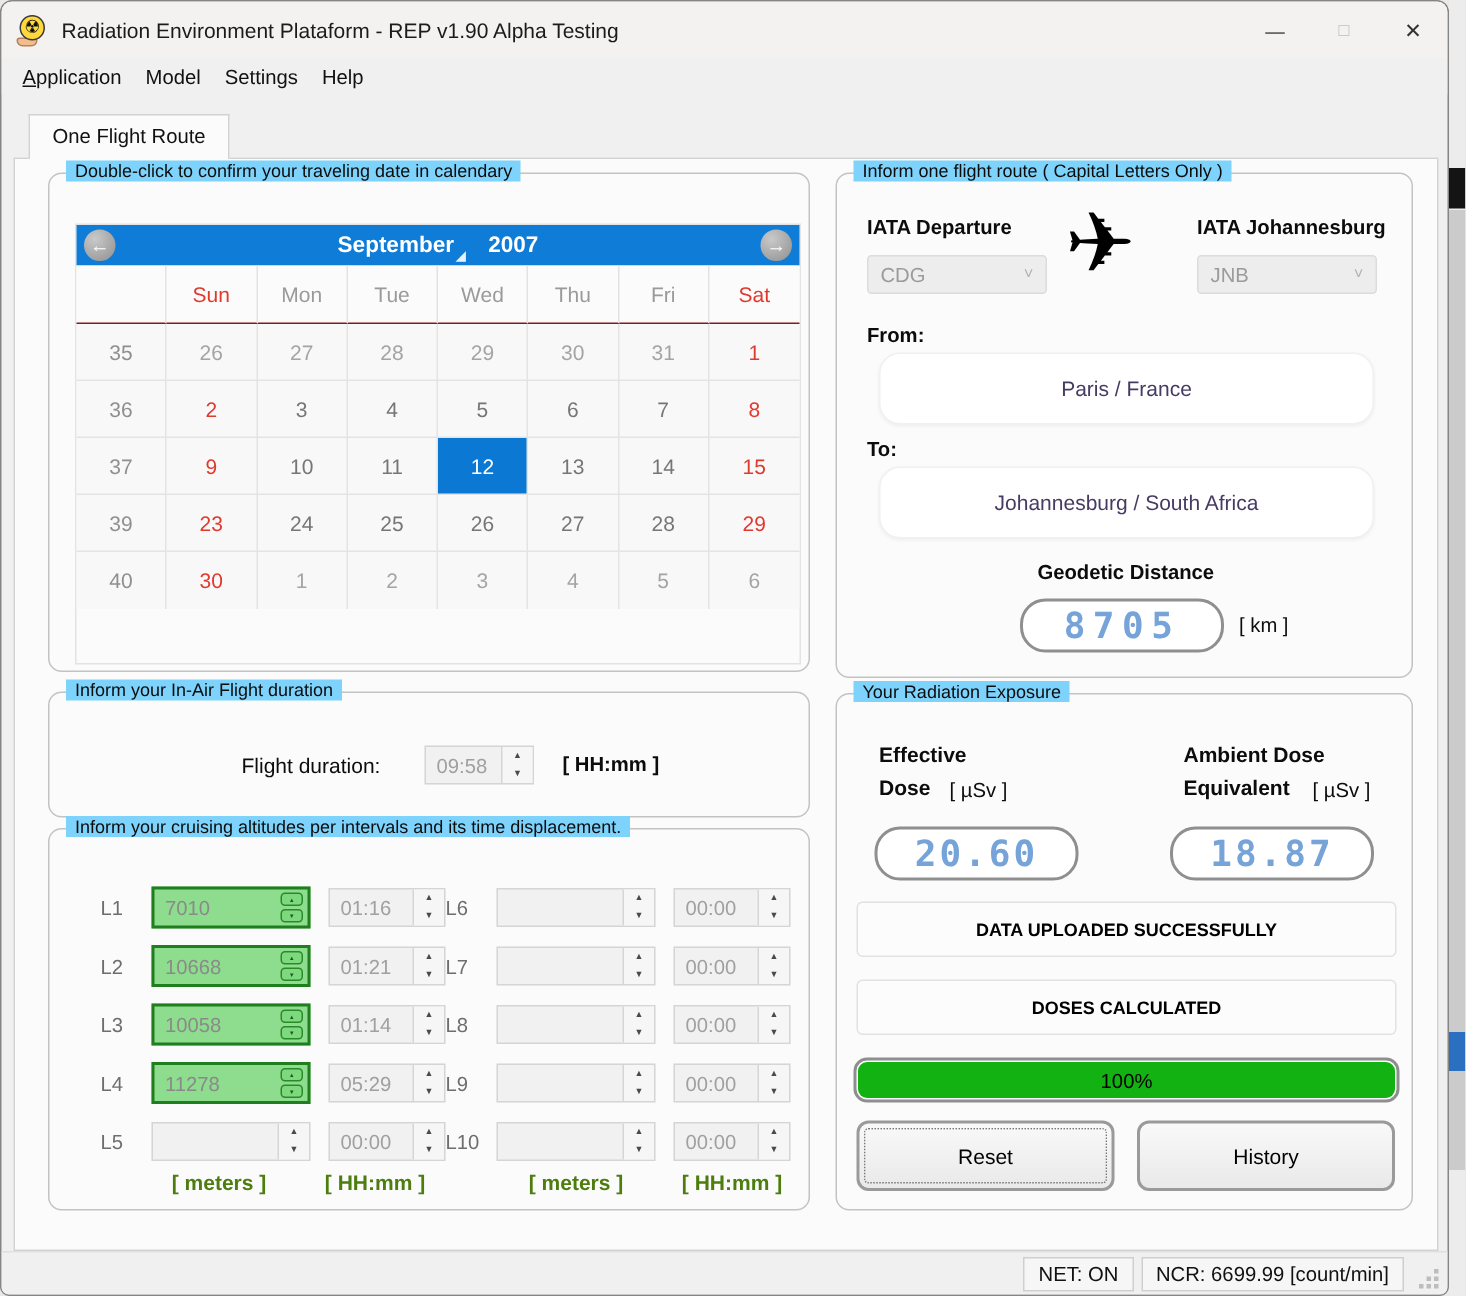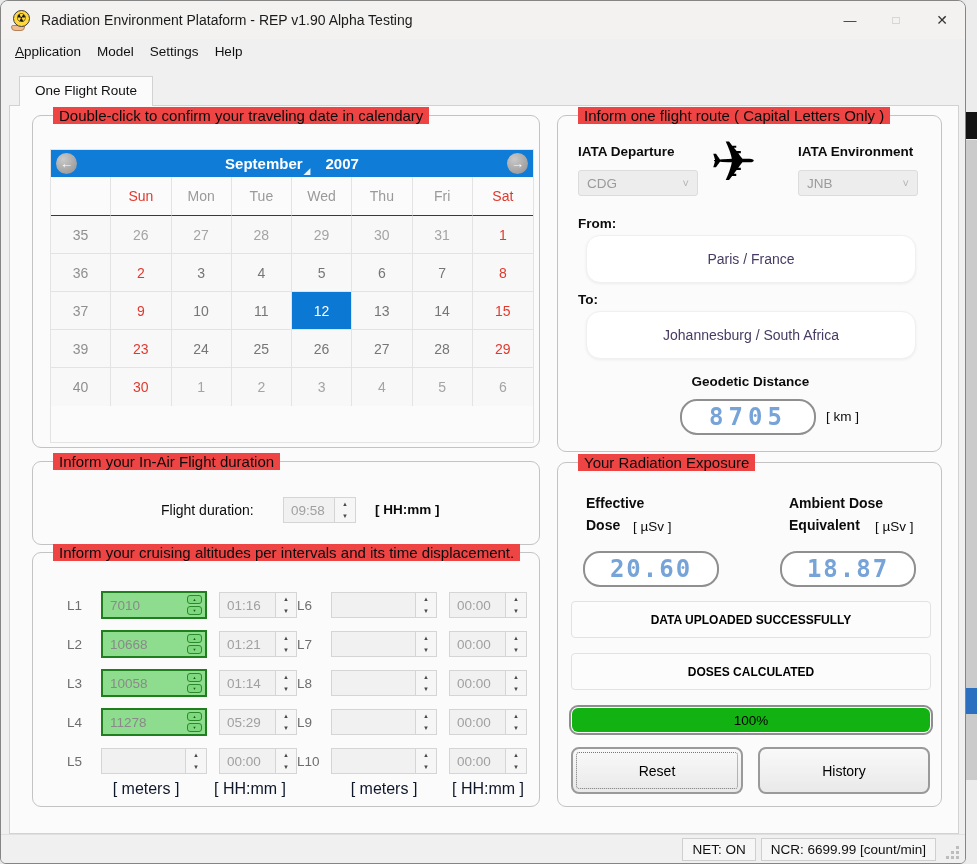--- a/index.html
+++ b/index.html
@@ -39,22 +39,22 @@
   
   .tab { position:absolute; left:18px; top:75px; height:30px; z-index:3; background:#fbfbfb;
          border:1px solid #d2d2d2; border-bottom:none; padding:6px 15px 0 15px; font-size:13.5px; color:#111; }
 
   
   .page { position:absolute; left:8px; top:104px; width:950px; height:729px; background:#fbfbfb;
           border:1px solid #d2d2d2; z-index:2; }
 
   
   .gb { position:absolute; border:1px solid #c3c3c3; border-radius:9px; }
-  .gb > .lg { position:absolute; top:-9px; left:11px; background:#ef4444; padding:0 6px; font-size:15px;
-              color:#0c0c0c; white-space:nowrap;margin-left:9px; }
+  .gb > .lg { position:absolute; top:-9px; left:11px; background:#7dd3fc; padding:0 6px; font-size:12px;
+              color:#0c0c0c; white-space:nowrap; }
 
   .b { font-weight:bold; font-size:13.5px; color:#0c0c0c; }
   .abs { position:absolute; }
 
   
   .calendar { position:absolute; left:17px; top:33px; width:484px; height:294px; border:1px solid #e3e3e3; }
   .cal-header { height:27px; background:#0f7cd8; display:flex; align-items:center; color:#fff; }
   .cal-nav { width:21px; height:21px; border-radius:50%; margin:0 5px;
              background:radial-gradient(circle at 35% 30%, #c9c9c9, #8f8f8f); color:#fff;
              display:flex; align-items:center; justify-content:center; font-size:13px; font-weight:bold; }
@@ -104,21 +104,21 @@
   .spin-green .sb-val { color:#8a8a8a; }
   .spin-green .sb-arrows { padding:2px 3px; gap:2px; }
   .spin-green .a { background:#7ed87e; border:1px solid #2a8a2a; border-radius:3px; font-size:4px; color:#1c5c1c; }
 
   
   .alt-col { position:absolute; display:flex; flex-direction:column; }
   .alt-row { display:flex; align-items:center; height:28px; margin-bottom:11px; }
   .alt-lbl { width:34px; font-size:13.5px; color:#6e6e6e; }
   .alt-row .alt-spin { width:106px; }
   .alt-row .time-spin { width:78px; margin-left:12px; }
-  .units-row { display:flex; font-size:16px; color:#0f172a; }
+  .units-row { display:flex; font-size:14px; color:#4d7c0f;font-weight:bold; }
   .units-row .um { width:106px; margin-left:34px; text-align:center; }
   .units-row .ut { width:78px; margin-left:12px; text-align:center; }
 
   
   .status-box { position:absolute; left:13px; width:360px; height:37px; background:#fcfcfc;
                 border:1px solid #e2e2e2; border-radius:4px; display:flex; align-items:center;
                 justify-content:center; font-weight:bold; font-size:12px; color:#000; }
   .progress { position:absolute; left:11px; width:364px; height:30px; border:2px solid #8e8e8e;
               border-radius:9px; padding:1px; background:#fff; }
   .progress .fill { width:100%; height:100%; background:#12b212; border-radius:6px; display:flex;
@@ -252,21 +252,21 @@
       </div>
 
       <div class="gb" style="left:547px; top:9px; width:385px; height:337px;">
         <span class="lg">Inform one flight route ( Capital Letters Only )</span>
         <span class="b abs" style="left:20px; top:28px;">IATA Departure</span>
         <div class="combo" style="left:20px; top:54px;">
           <span>CDG</span>
           <span class="chev">˅</span>
         </div>
         <span class="plane" style="left:152px; top:18px;">✈</span>
-        <span class="b abs" style="left:240px; top:28px;">IATA Environment</span>
+        <span class="b abs" style="left:240px; top:28px;">IATA Johannesburg</span>
         <div class="combo" style="left:240px; top:54px;">
           <span>JNB</span>
           <span class="chev">˅</span>
         </div>
         <span class="b abs" style="left:20px; top:100px;">From:</span>
         <div class="route-field" style="left:28px; top:119px;">Paris / France</div>
         <span class="b abs" style="left:20px; top:176px;">To:</span>
         <div class="route-field" style="left:28px; top:195px;">Johannesburg / South Africa</div>
         <span class="b abs" style="left:0; top:258px; width:385px; text-align:center;">Geodetic Distance</span>
         <div class="lcd dist" style="left:122px; top:283px;">8705</div>

